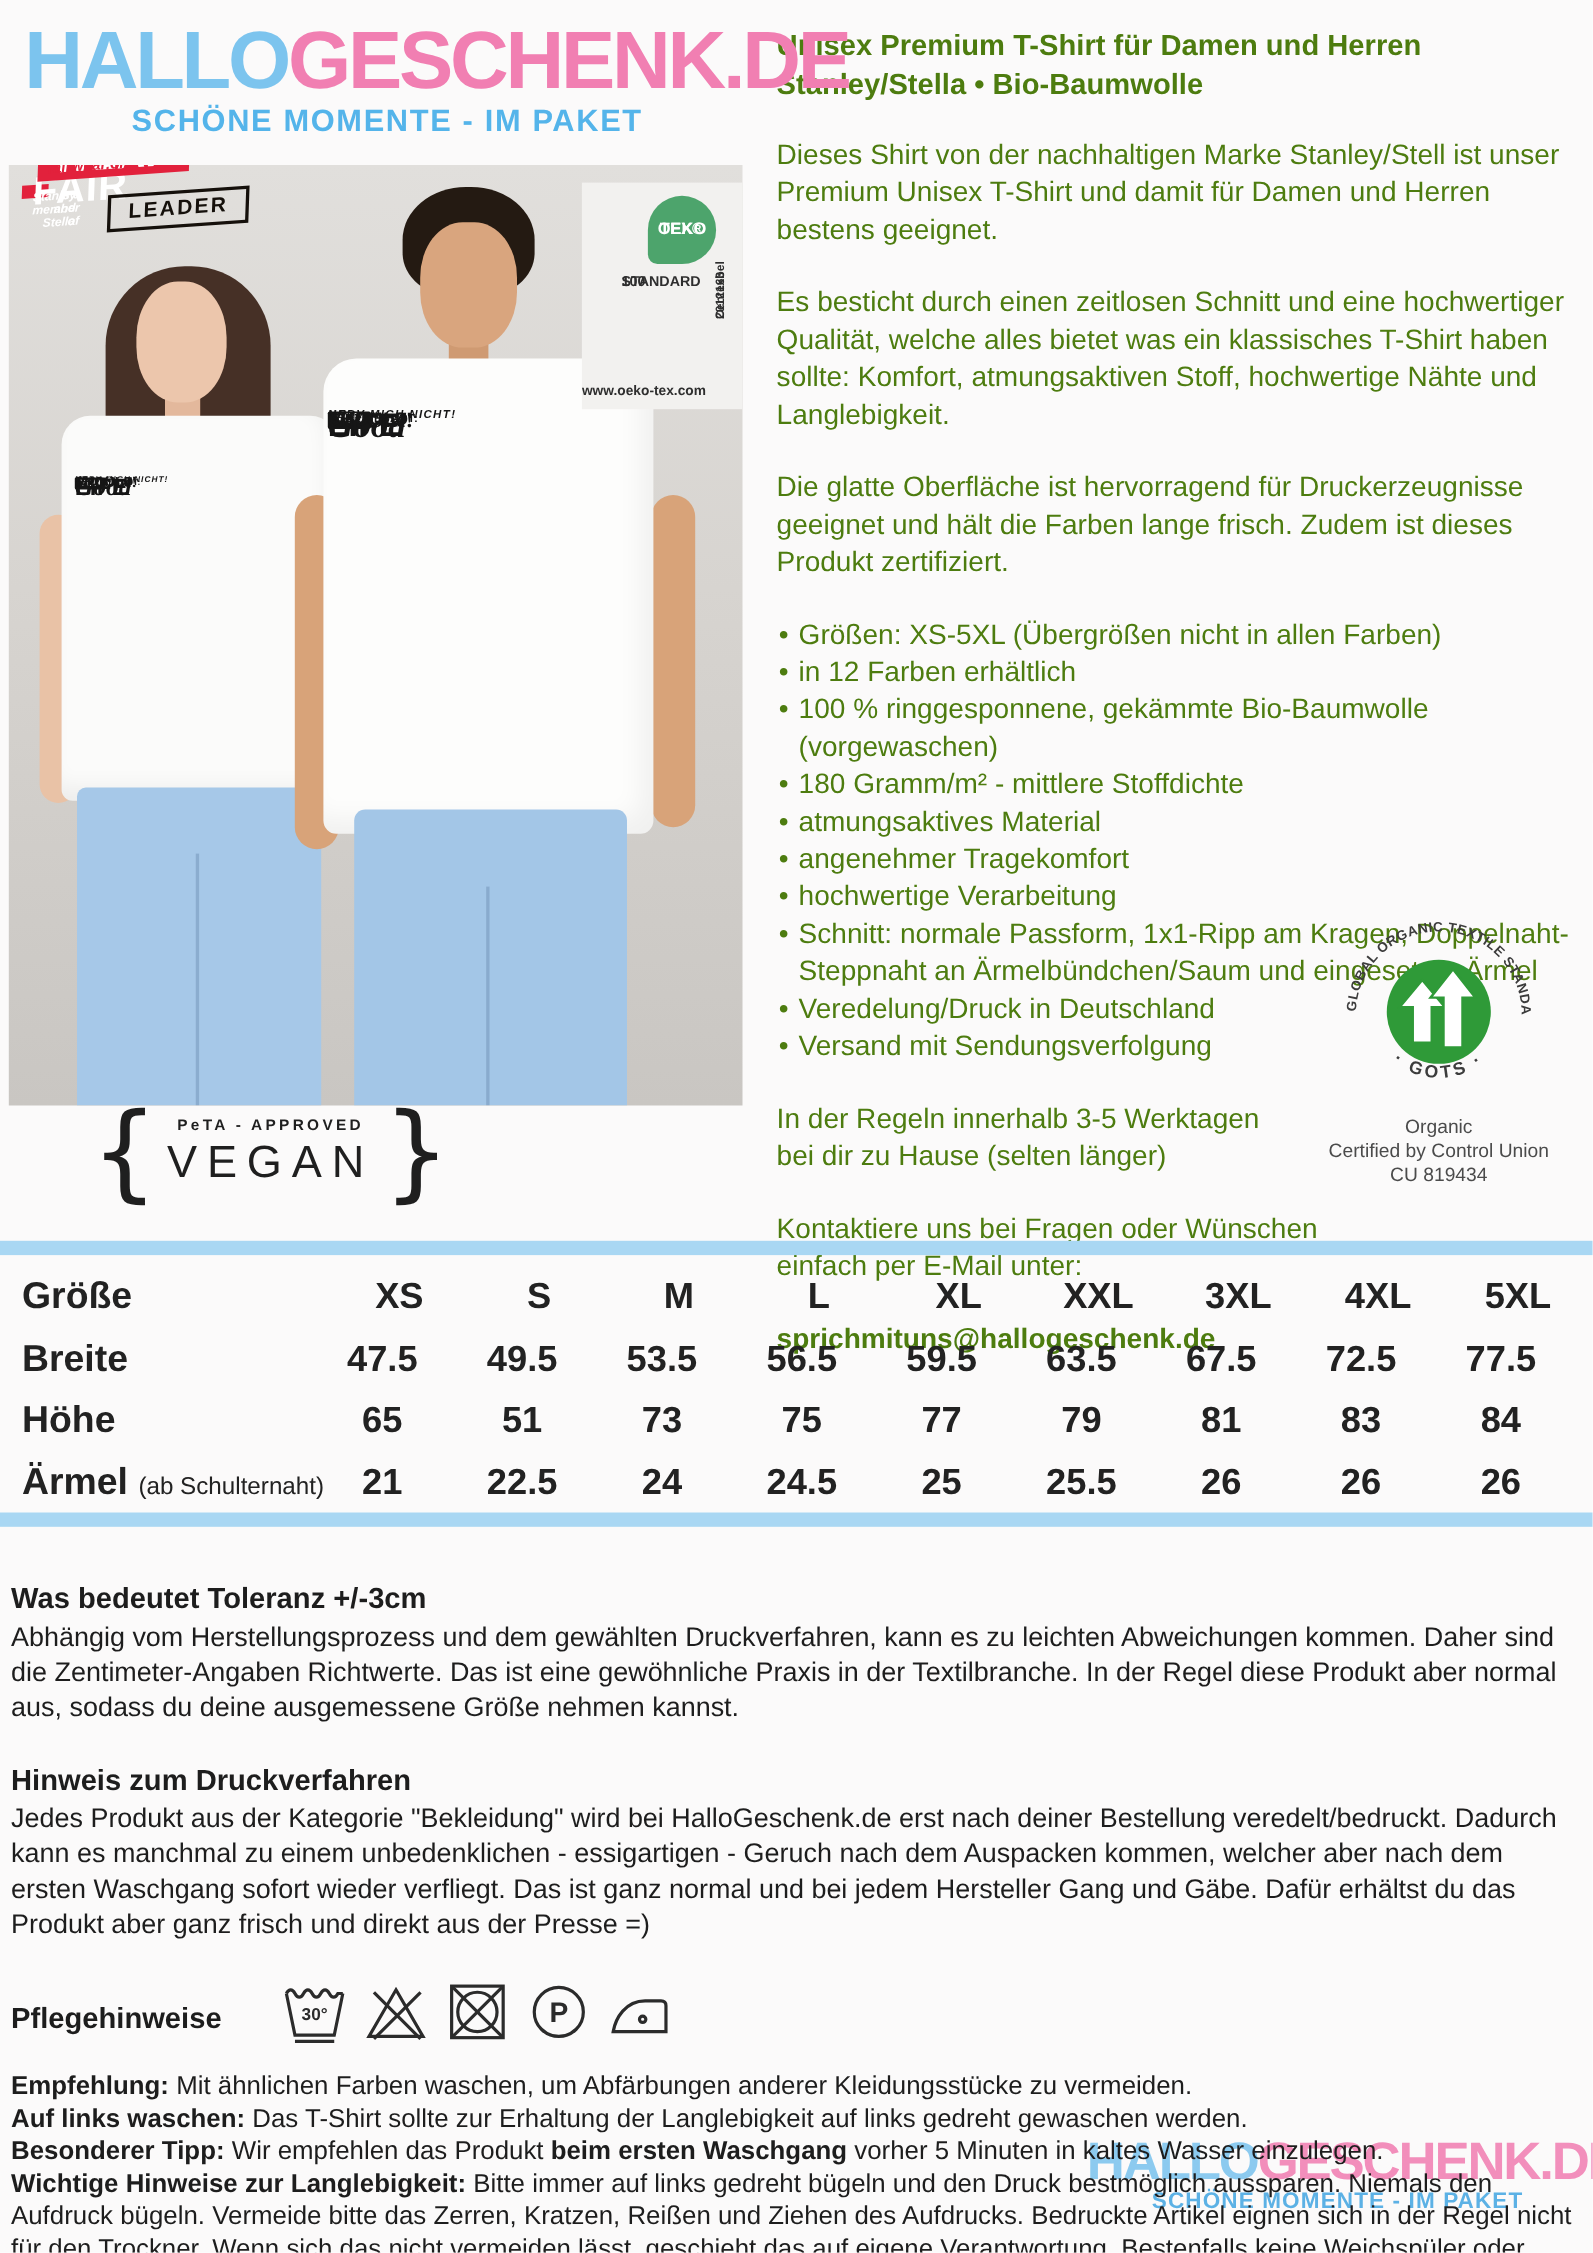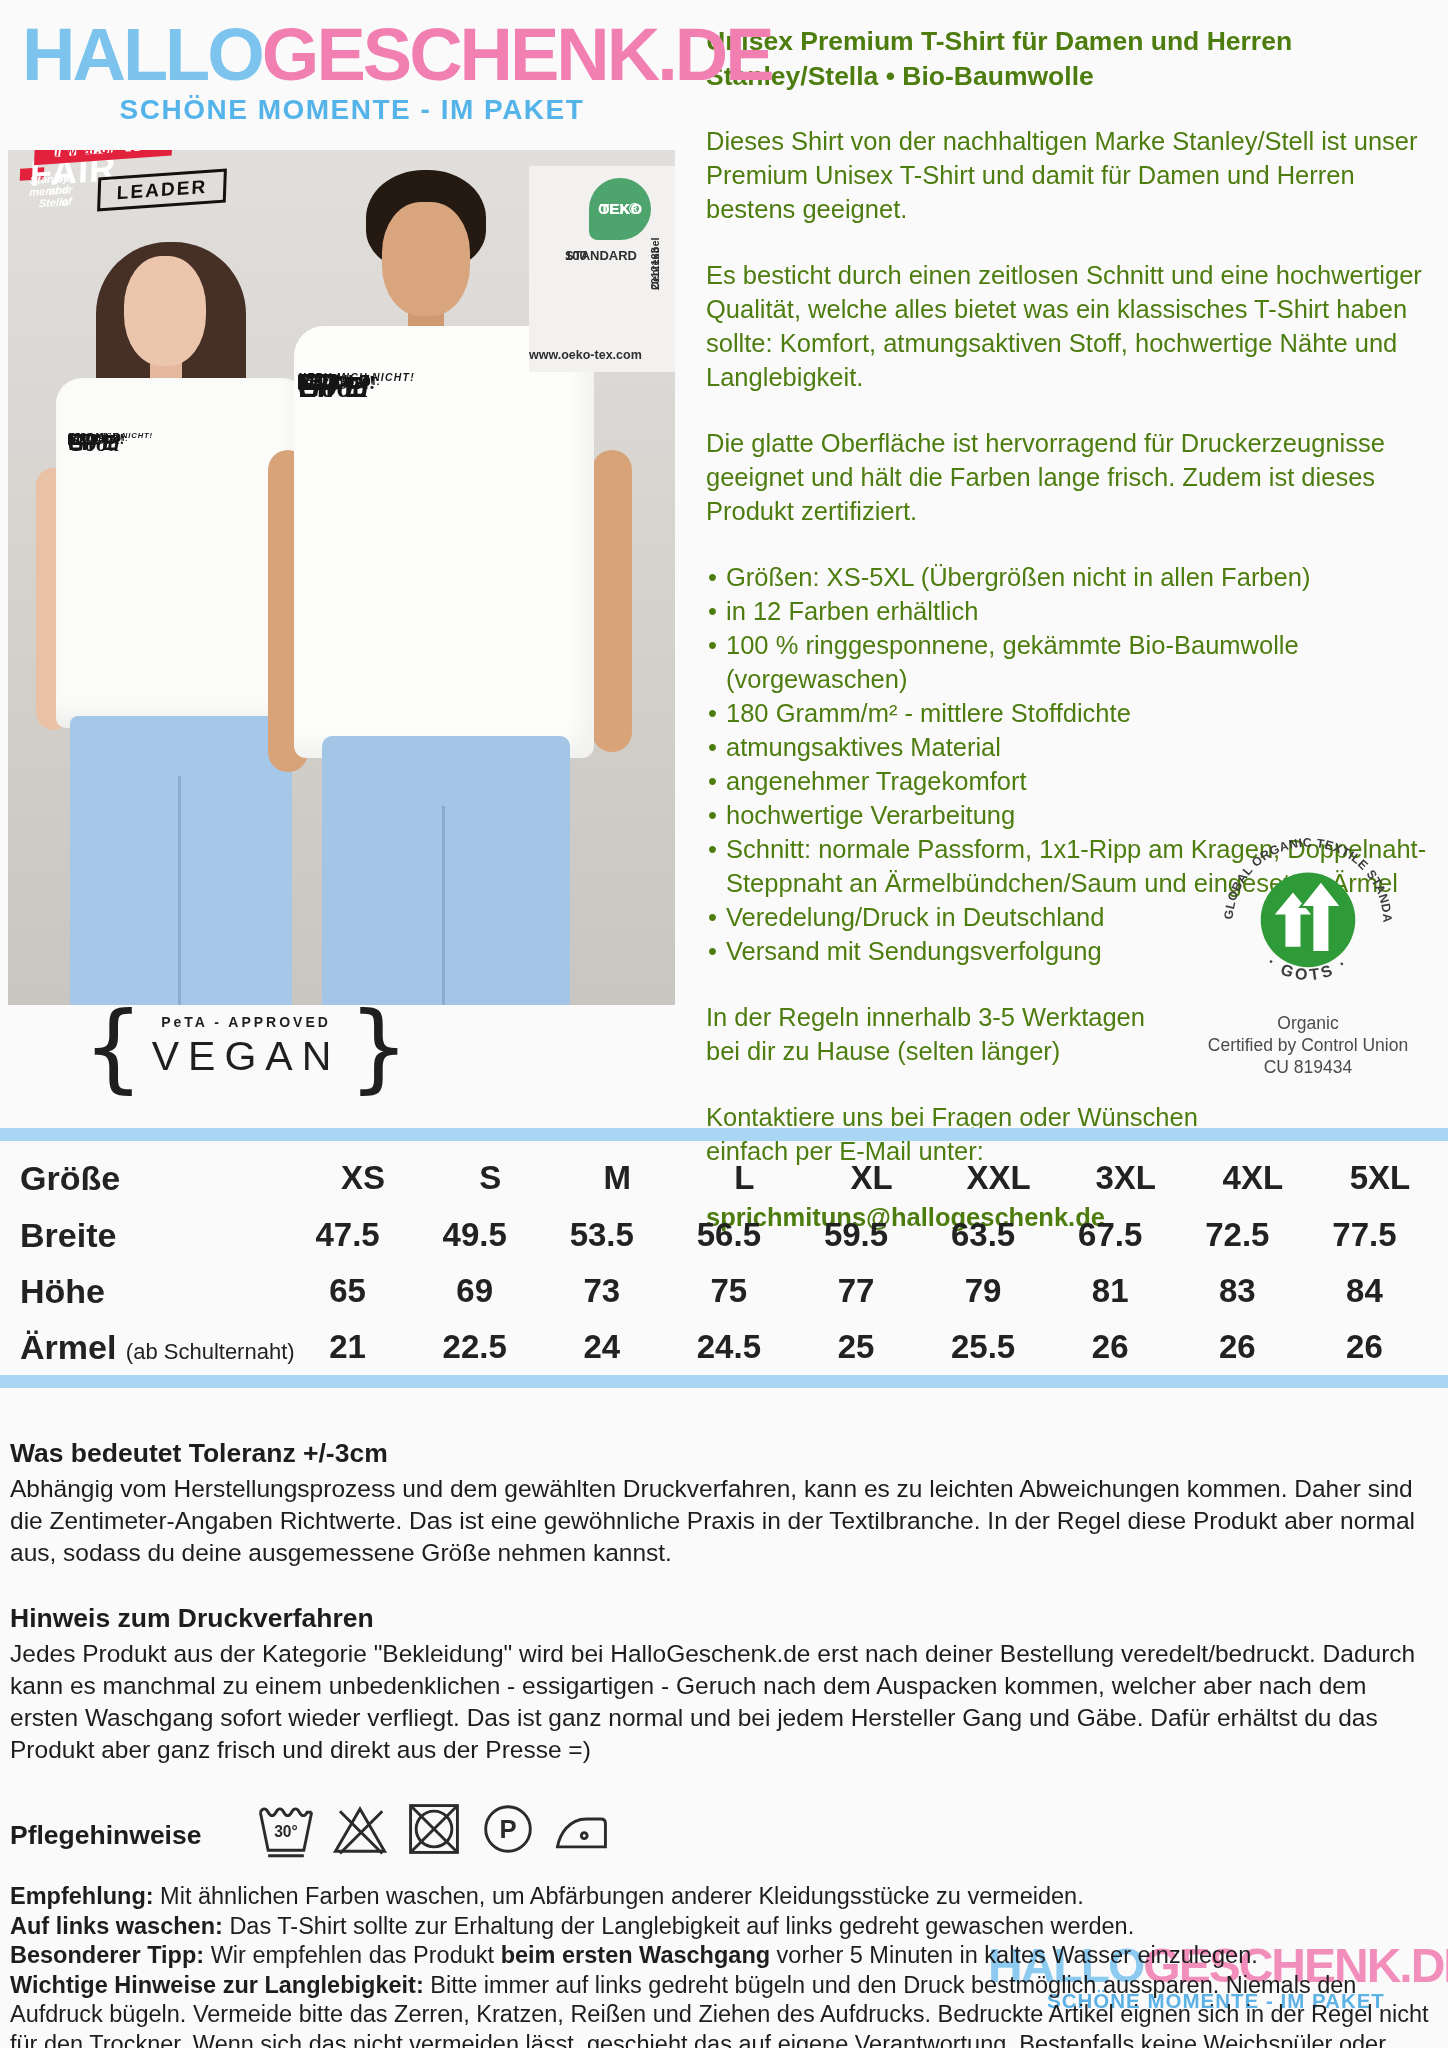--- a/index.html
+++ b/index.html
@@ -286,21 +286,21 @@
           <div class="t-cell">56.5</div>
           <div class="t-cell">59.5</div>
           <div class="t-cell">63.5</div>
           <div class="t-cell">67.5</div>
           <div class="t-cell">72.5</div>
           <div class="t-cell">77.5</div>
         </div>
       <div class="t-row">
         <div class="t-label">Höhe</div>
       <div class="t-cell">65</div>
-          <div class="t-cell">69</div>
+          <div class="t-cell">51</div>
           <div class="t-cell">73</div>
           <div class="t-cell">75</div>
           <div class="t-cell">77</div>
           <div class="t-cell">79</div>
           <div class="t-cell">81</div>
           <div class="t-cell">83</div>
           <div class="t-cell">84</div>
         </div>
       <div class="t-row">
         <div class="t-label"><span>Ärmel</span> <span class="sleeve-note">(ab Schulternaht)</span></div>

